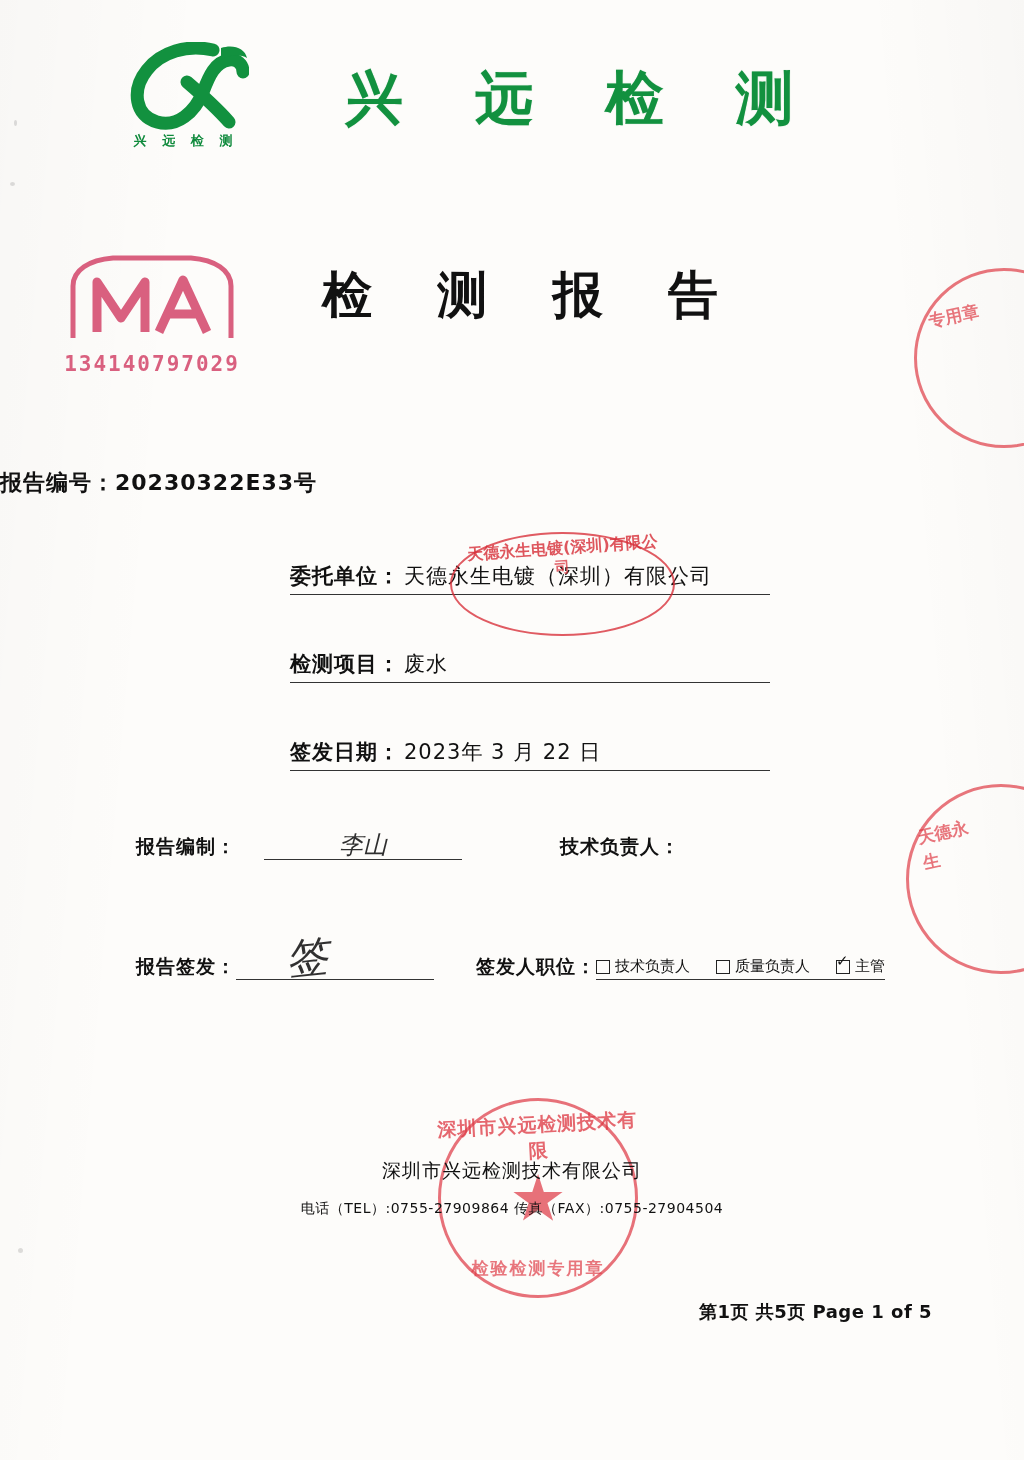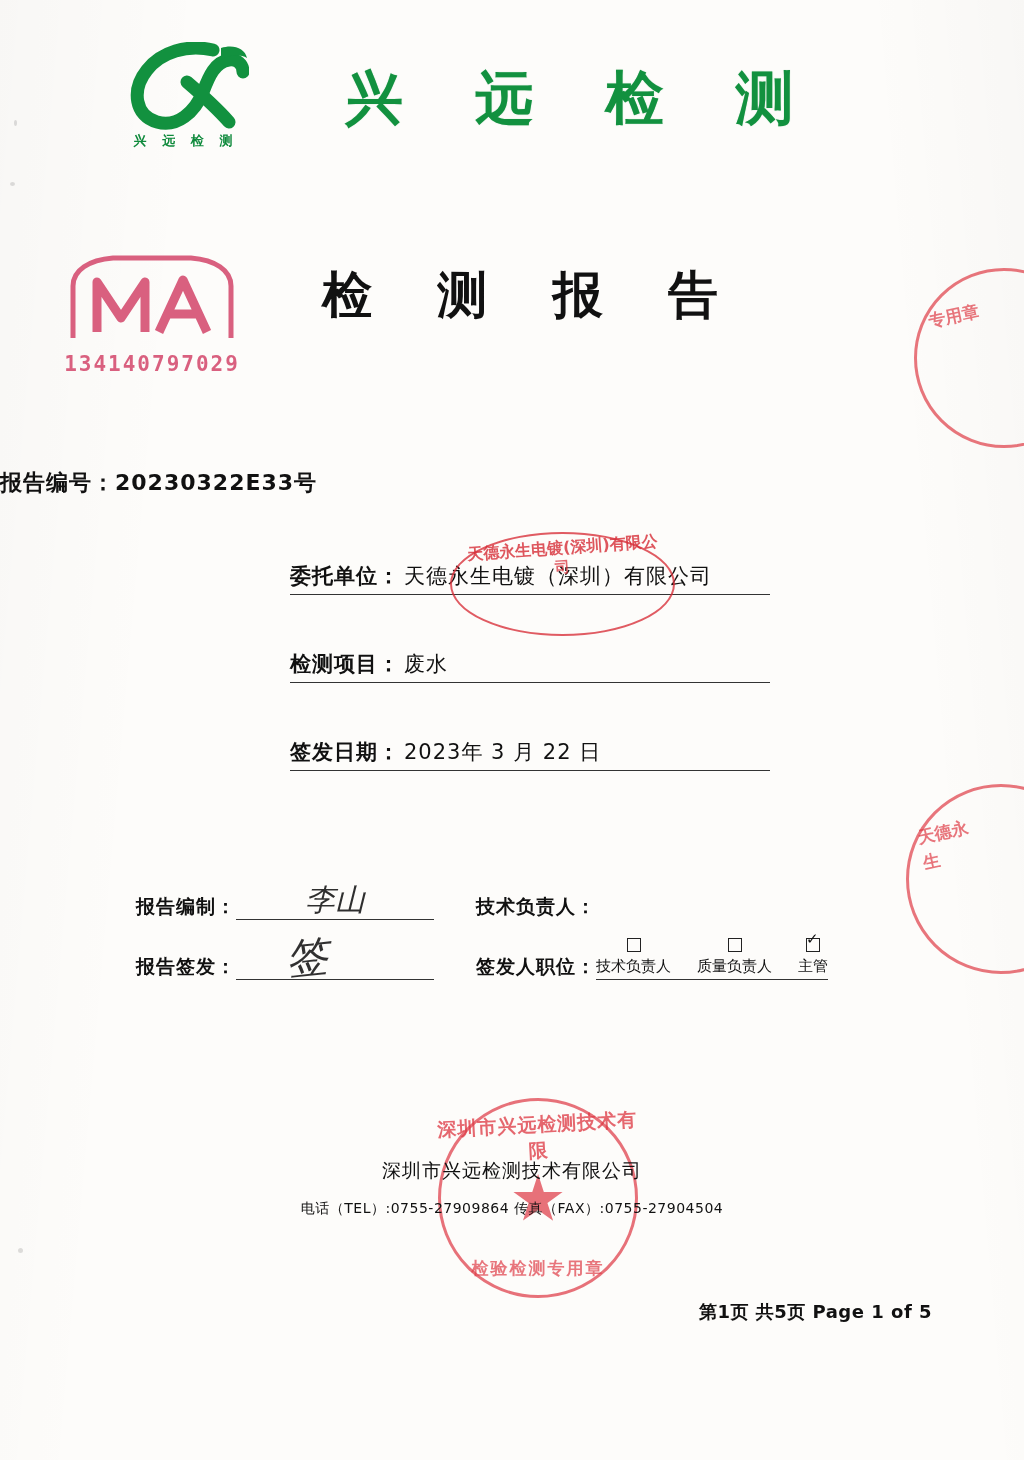--- a/index.html
+++ b/index.html
@@ -156,21 +156,21 @@
   }
   
   .sig-row {
     position: absolute;
     left: 136px;
     width: 800px;
     height: 40px;
     display: flex;
     align-items: flex-end;
   }
-  #sig-row-1 { top: 880px; }
+  #sig-row-1 { top: 820px; gap: 28px; }
   #sig-row-2 { top: 940px; }
   .sig-label {
     font-family: "DejaVu Sans", "Liberation Sans", sans-serif;
     font-size: 19px;
     font-weight: 700;
     color: #111;
     white-space: nowrap;
     letter-spacing: 1px;
   }
   .sig-line {
@@ -180,21 +180,21 @@
   }
   .sig-line.w1 { width: 198px; }
   .sig-line.w2 { width: 296px; }
   .sig-gap { width: 42px; }
   .hand {
     position: absolute;
     left: 50%;
     transform: translateX(-50%);
     bottom: -2px;
     font-family: "Liberation Serif", serif;
-    font-size: 30px;
+    font-size: 24px;
     color: #1d1d1d;
     font-style: italic;
     white-space: nowrap;
     opacity: 0.92;
   }
   
   .checkgroup {
     display: flex;
     align-items: flex-end;
     gap: 26px;
@@ -203,21 +203,20 @@
     height: 26px;
   }
   .checkitem {
     display: flex;
     align-items: center;
     gap: 5px;
     font-family: Liberation Serif, serif;
     font-size: 15px;
     color: #111;
     white-space: nowrap;
-    flex-direction: column;
   }
   .box {
     display: inline-block;
     width: 12px;
     height: 12px;
     border: 1px solid #222;
     position: relative;
     flex: none;
   }
   .box.checked::after {

